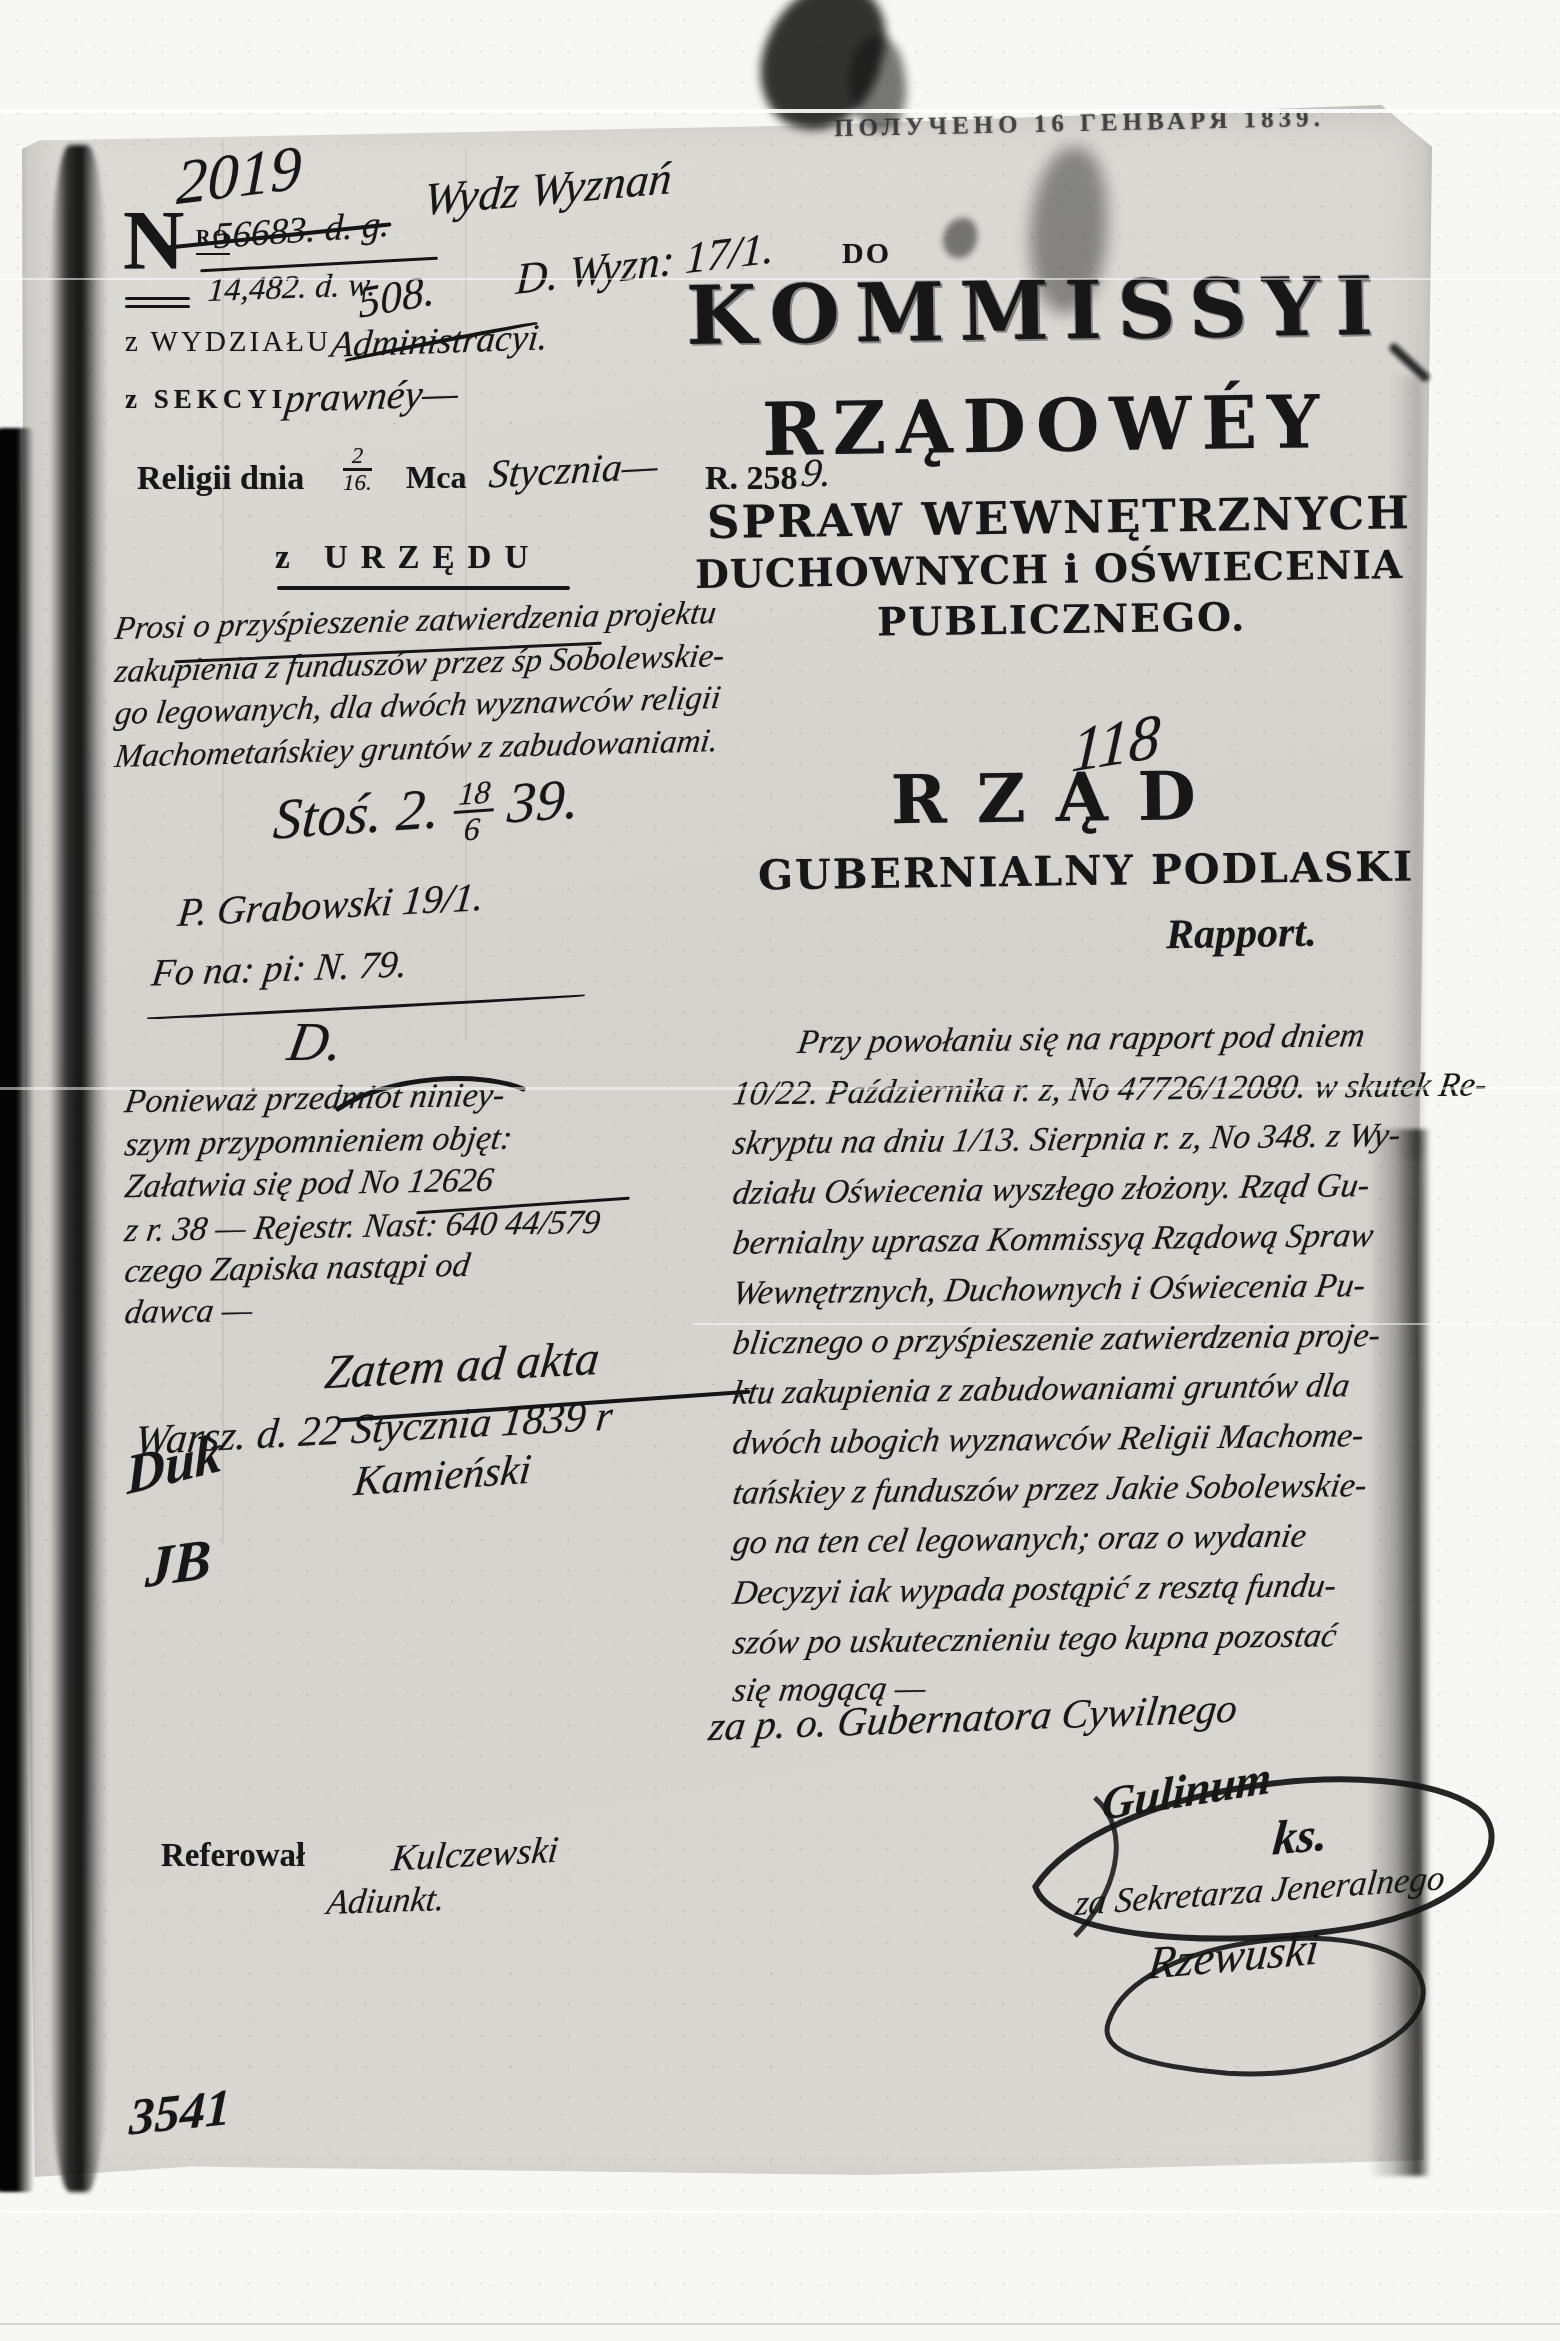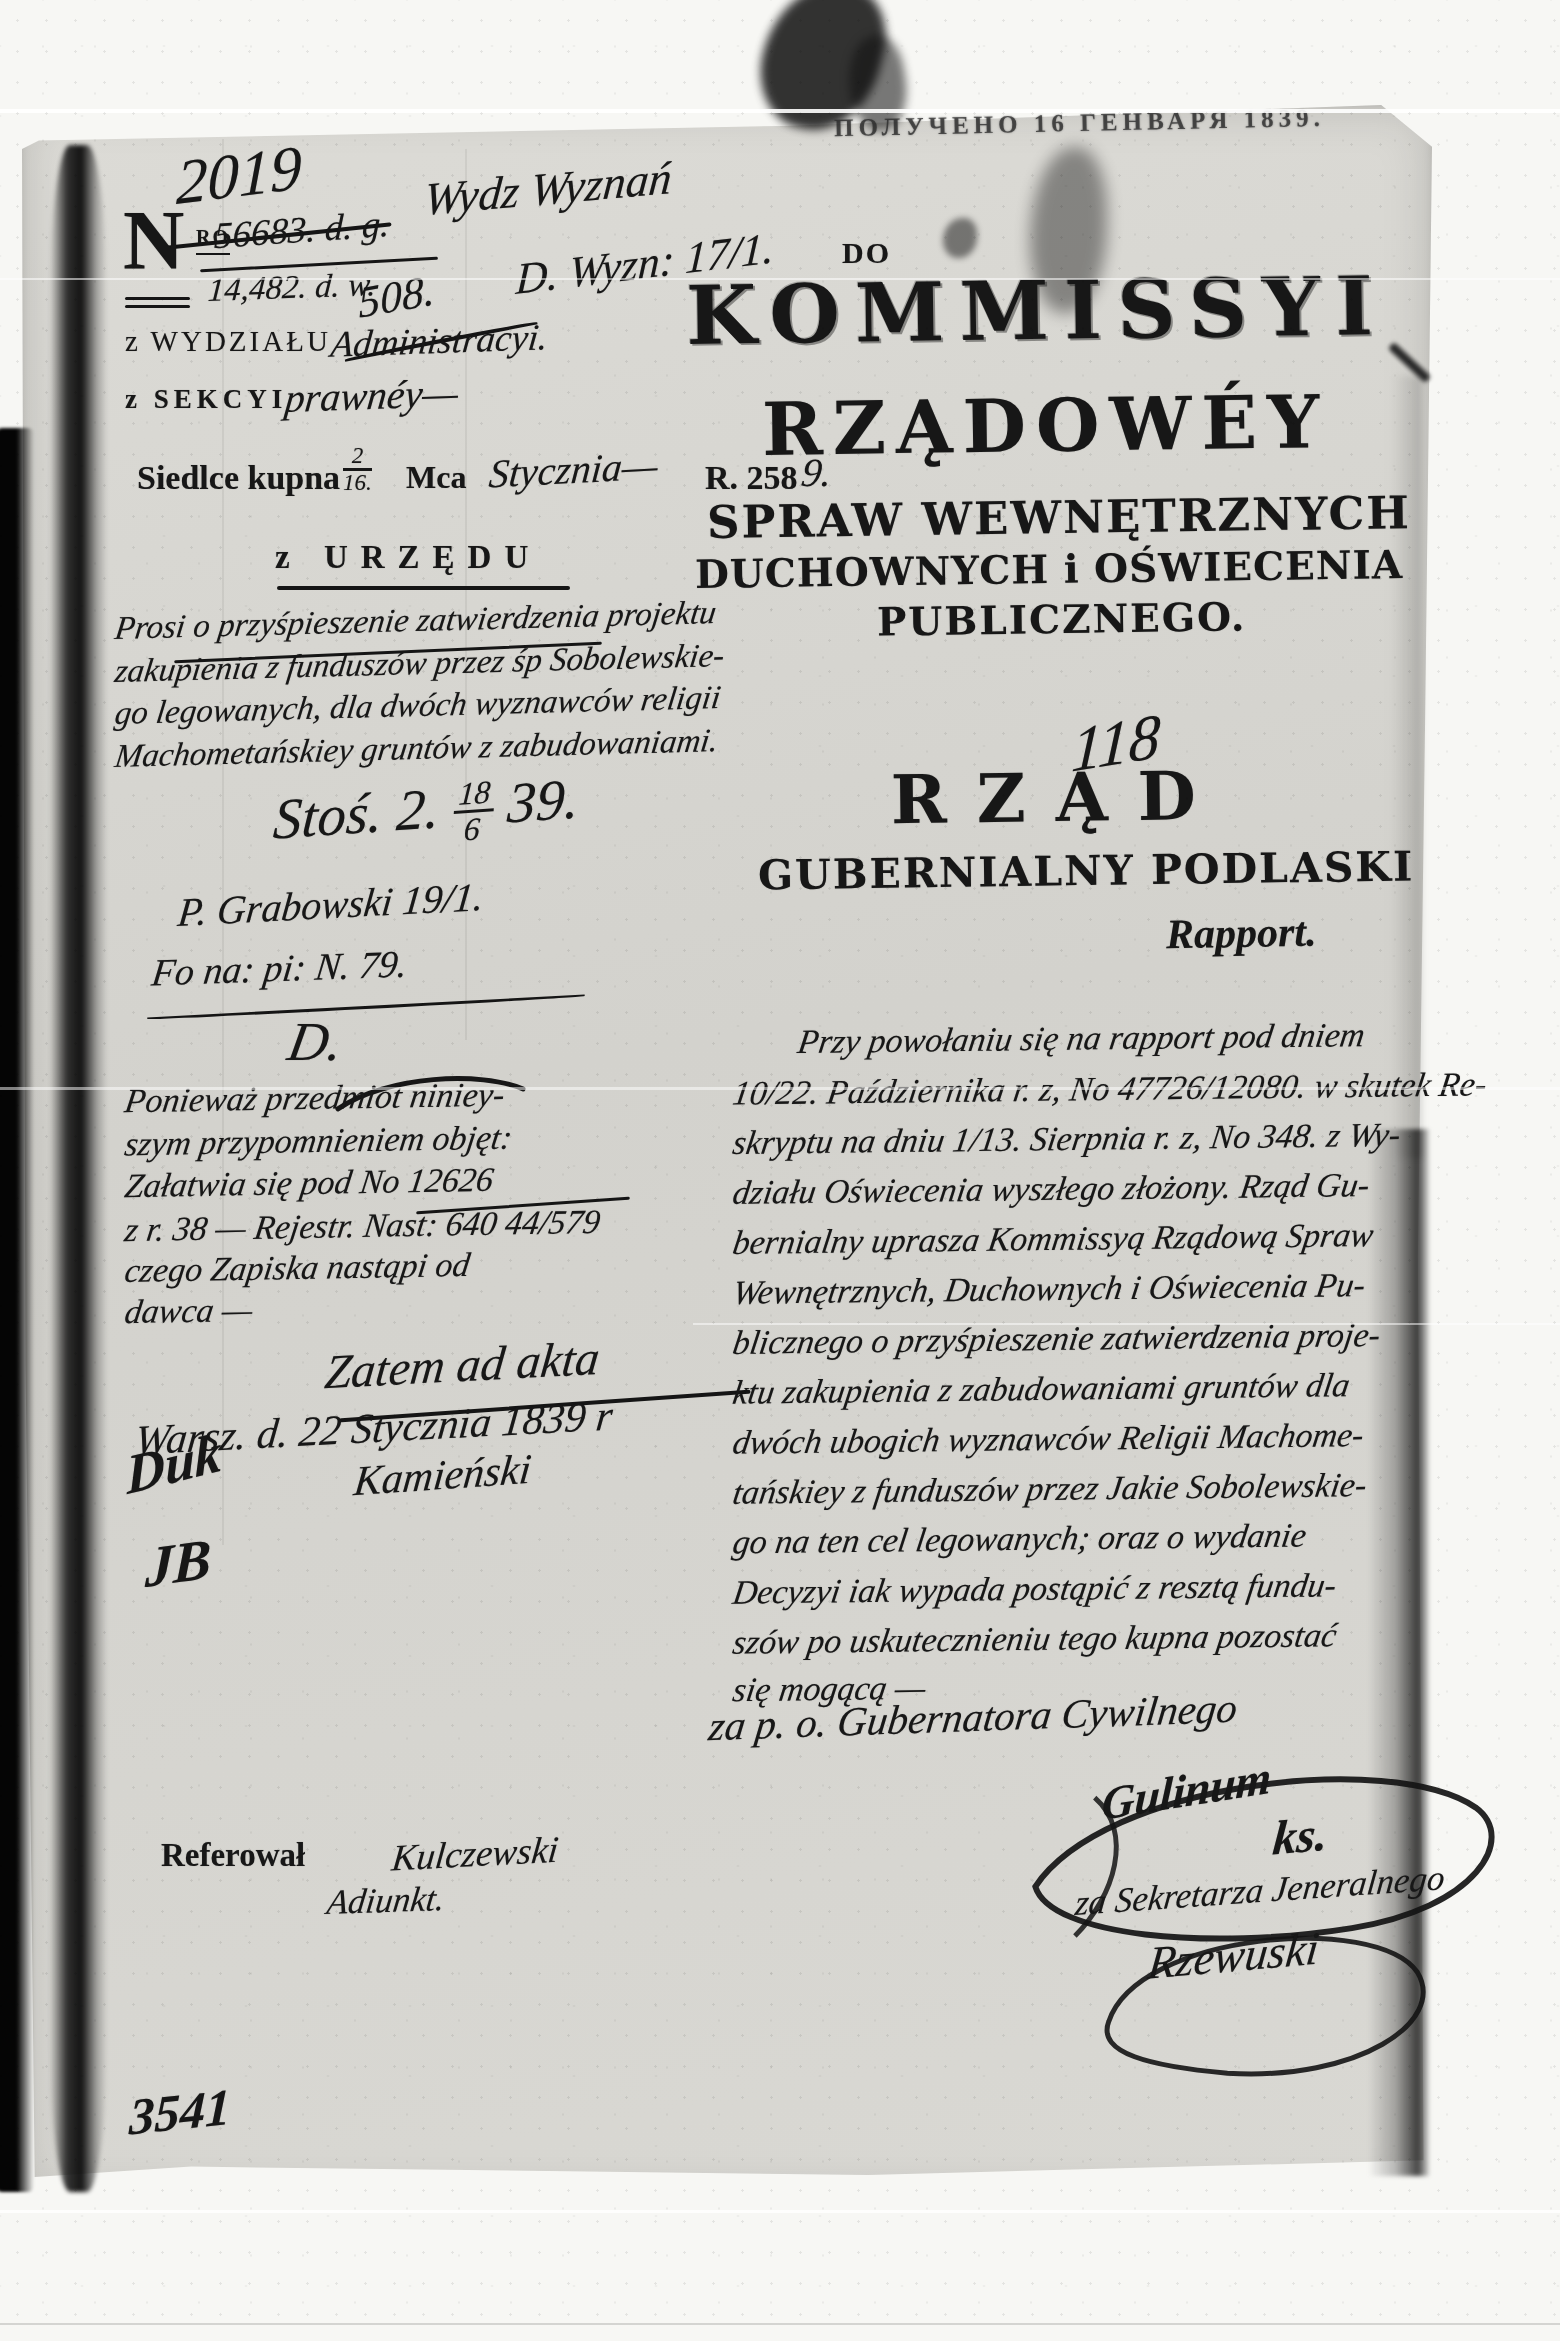--- a/index.html
+++ b/index.html
@@ -169,21 +169,21 @@
   <div id="kommissyi" class="t orn">KOMMISSYI</div>
   <div id="rzadowey" class="t orn">RZĄDOWÉY</div>
   <div id="spraw" class="t orn">SPRAW WEWNĘTRZNYCH</div>
   <div id="duchownych" class="t orn">DUCHOWNYCH i OŚWIECENIA</div>
   <div id="publicznego" class="t orn">PUBLICZNEGO.</div>
 
   <div id="deptLabel" class="t pr">z WYDZIAŁU</div>
   <div id="deptValue" class="t hw">Administracyi.</div>
   <div id="sectLabel" class="t pr">z SEKCYI</div>
   <div id="sectValue" class="t hw">prawnéy—</div>
-  <div id="placeLabel" class="t pr">Siedlce kupna</div>
+  <div id="placeLabel" class="t pr">Religii dnia</div>
   <div id="dateFrac" class="t hw">
     <span class="frac"><span class="ft">2</span><span class="fb">16.</span></span>
   </div>
   <div id="mcaLabel" class="t pr">Mca</div>
   <div id="monthValue" class="t hw">Stycznia—</div>
   <div id="yearLabel" class="t pr">R. 258</div>
   <div id="yearValue" class="t hw">9.</div>
   <div id="urzedu" class="t pr">z URZĘDU</div>
   <div id="uUrzedu" class="rule"></div>
 

